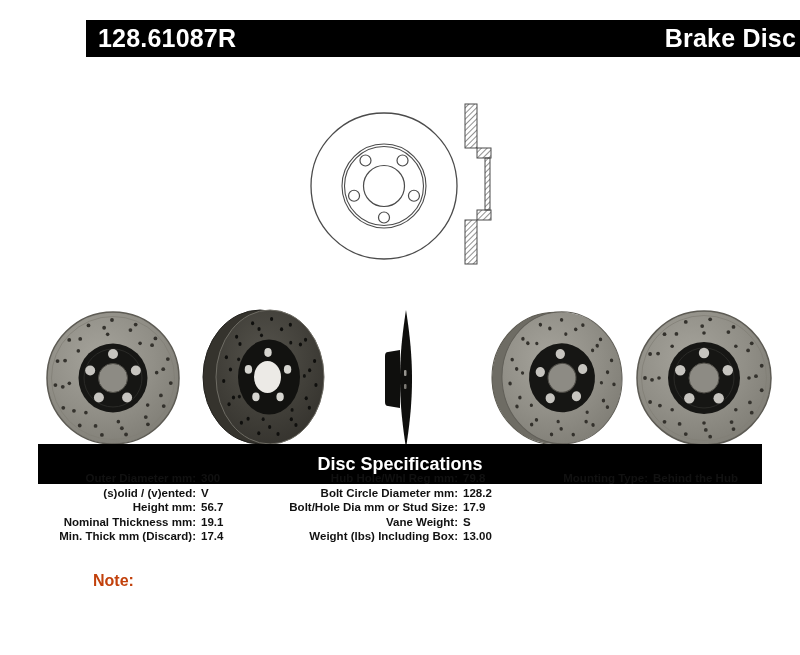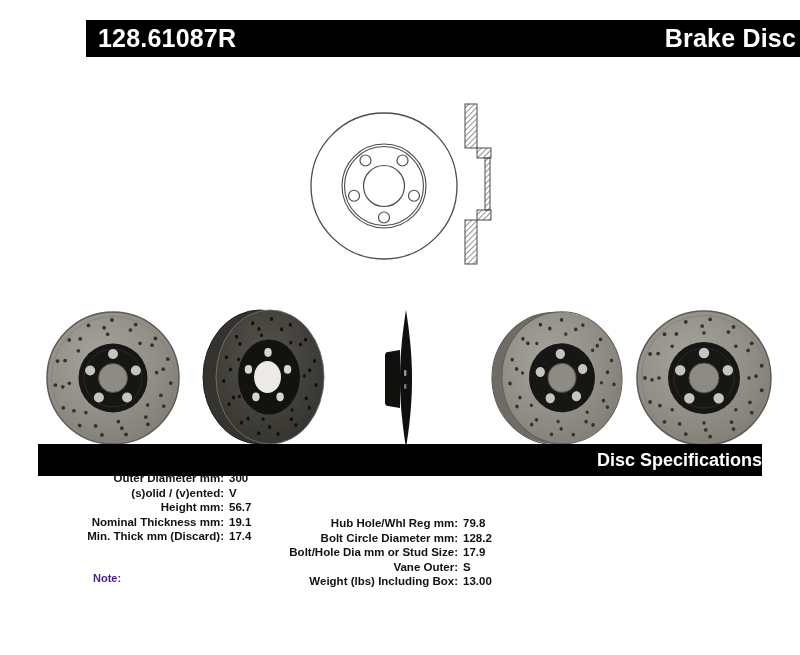--- a/index.html
+++ b/index.html
@@ -2,31 +2,31 @@
 <html><head>
 <meta charset="utf-8">
 <style>
   html,body{margin:0;padding:0;background:#fff;}
   .page{position:relative;width:800px;height:655px;background:#ffffff;
         font-family:"Liberation Sans",sans-serif;overflow:hidden;}
   .bar{position:absolute;background:#000;color:#fff;display:flex;align-items:center;
        font-weight:bold;box-sizing:border-box;}
   #header-bar{left:38px;top:20px;width:724px;height:37px;font-size:25px;
               justify-content:space-between;padding:0 14px 0 12px;letter-spacing:.2px;margin-left:48px;}
-  #spec-bar{left:38px;top:444px;width:724px;height:32px;font-size:18px;justify-content:flex-end;}
+  #spec-bar{left:38px;top:444px;width:724px;height:40px;font-size:18px;justify-content:center;}
   svg.art{position:absolute;}
   .spec-col{position:absolute;top:471px;}
   .spec-row{display:flex;font-size:11.5px;font-weight:bold;line-height:14.6px;
             color:#111;white-space:nowrap;}
   .spec-label{display:inline-block;text-align:right;}
   #spec-col-left .spec-label{width:168px;}
   #spec-col-mid .spec-label{width:186px;}
   #spec-col-right .spec-label{width:92px;}
   .spec-value{margin-left:5px;}
-  #note{position:absolute;left:93px;top:572px;font-size:11px;font-weight:bold;color:#4c1d95;}
+  #note{position:absolute;left:93px;top:572px;font-size:16px;font-weight:bold;color:#c2410c;}
 </style>
 </head>
 <body>
 
 <div class="page">
 
   <svg width="0" height="0" style="position:absolute" aria-hidden="true">
     <defs>
       <radialGradient id="rotorFace" cx="40%" cy="35%" r="75%">
         <stop offset="0%" stop-color="#a5a39b"></stop>
@@ -280,21 +280,21 @@
         <circle cx="56.31" cy="91.23" r="5.2" fill="#c6c4bf"></circle>
         <circle cx="47.22" cy="63.27" r="5.2" fill="#c6c4bf"></circle>
       </g>
     <circle cx="71" cy="71" r="15" fill="#8d8b84" stroke="#504e48" stroke-width="1"></circle>
   </svg>
 
   <div id="spec-bar" class="bar">
     <span>Disc Specifications</span>
   </div>
 
-  <div id="spec-col-left" class="spec-col" style="left: 56px;">
+  <div id="spec-col-left" class="spec-col" style="left: 28px;">
       <div class="spec-row">
         <span class="spec-label">Outer Diameter mm:</span>
         <span class="spec-value">300</span>
       </div>
       <div class="spec-row">
         <span class="spec-label">(s)olid / (v)ented:</span>
         <span class="spec-value">V</span>
       </div>
       <div class="spec-row">
         <span class="spec-label">Height mm:</span>
@@ -302,38 +302,44 @@
       </div>
       <div class="spec-row">
         <span class="spec-label">Nominal Thickness mm:</span>
         <span class="spec-value">19.1</span>
       </div>
       <div class="spec-row">
         <span class="spec-label">Min. Thick mm (Discard):</span>
         <span class="spec-value">17.4</span>
       </div>
     </div>
-  <div id="spec-col-mid" class="spec-col" style="left: 272px; margin-top: 45px;">
+  <div id="spec-col-mid" class="spec-col" style="left: 272px;">
       <div class="spec-row">
         <span class="spec-label">Hub Hole/Whl Reg mm:</span>
         <span class="spec-value">79.8</span>
       </div>
       <div class="spec-row">
         <span class="spec-label">Bolt Circle Diameter mm:</span>
         <span class="spec-value">128.2</span>
       </div>
       <div class="spec-row">
         <span class="spec-label">Bolt/Hole Dia mm or Stud Size:</span>
         <span class="spec-value">17.9</span>
       </div>
       <div class="spec-row">
-        <span class="spec-label">Vane Outer:</span>
+        <span class="spec-label">Vane Weight:</span>
         <span class="spec-value">S</span>
       </div>
       <div class="spec-row">
         <span class="spec-label">Weight (lbs) Including Box:</span>
         <span class="spec-value">13.00</span>
       </div>
     </div>
+  <div id="spec-col-right" class="spec-col" style="left:556px">
+      <div class="spec-row">
+        <span class="spec-label">Mounting Type:</span>
+        <span class="spec-value">Behind the Hub</span>
+      </div>
+    </div>
 
   <div id="note">Note:</div>
 
 </div>
 
 </body></html>

